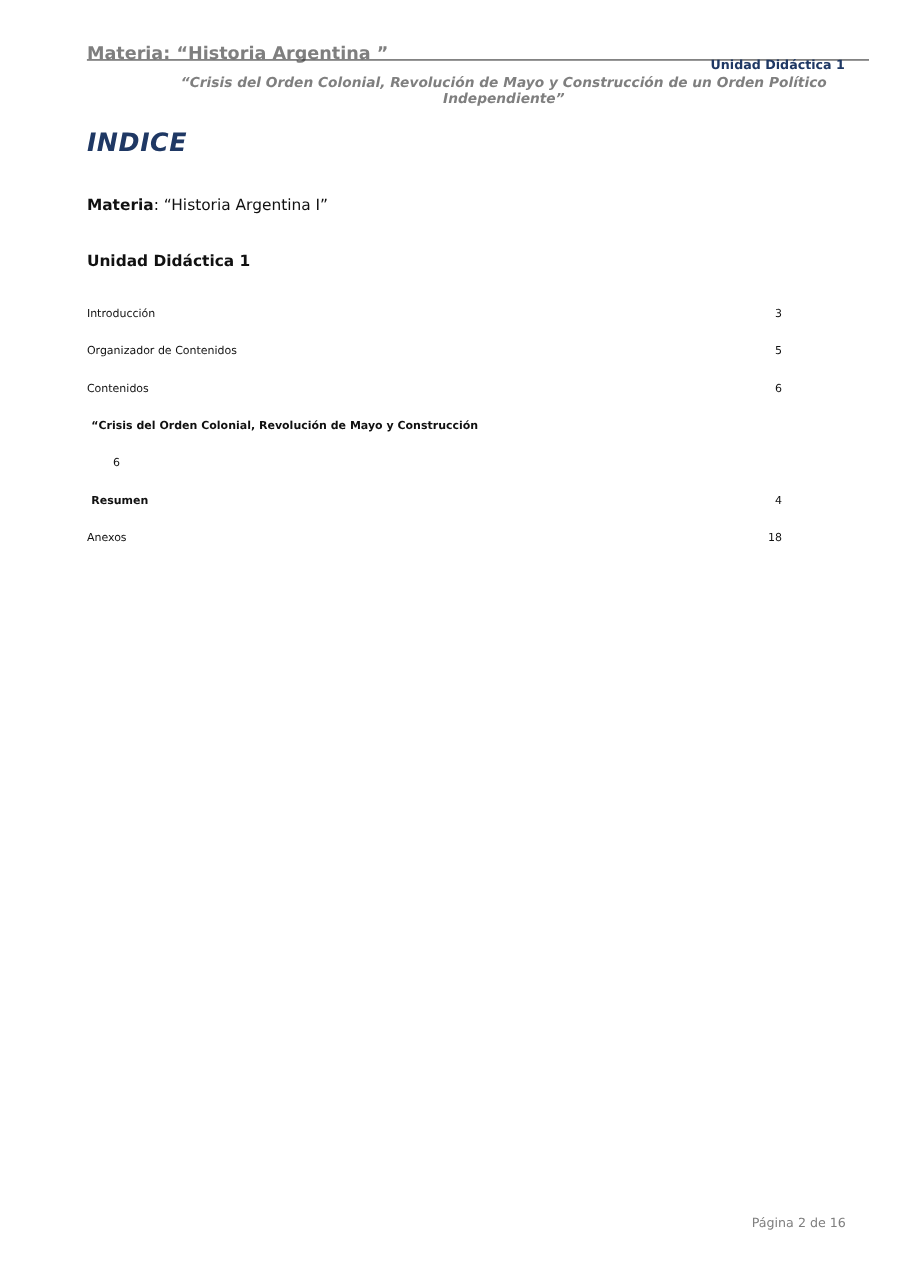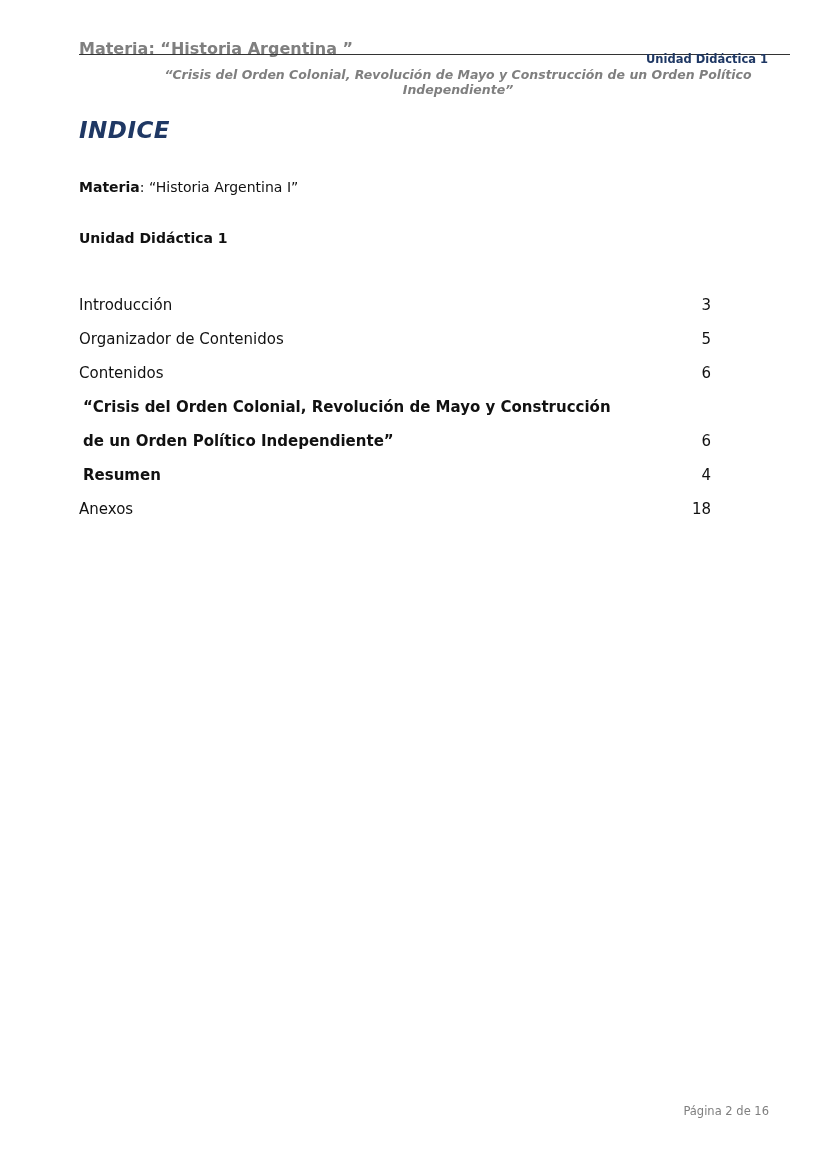--- a/index.html
+++ b/index.html
@@ -33,22 +33,22 @@
   }
   .materia {
     position: absolute; left: 79px; top: 179px; font-size: 14px;
   }
   .materia b { font-weight: bold; }
   .unidad {
     position: absolute; left: 79px; top: 230px; font-size: 14px; font-weight: bold;
   }
   .toc { position: absolute; left: 79px; top: 280px; width: 632px; }
   .toc-row {
-    height: 34px; display: flex; justify-content: space-between; align-items: flex-end;
-    font-size: 15px;
+    height: 34px; display: flex; justify-content: space-between; align-items: flex-start;
+    font-size: 10px;
   }
   .toc-row .lbl { white-space: nowrap; }
   .toc-row .pg { text-align: right; min-width: 30px; }
   .toc-row.indent .lbl { padding-left: 4px; font-weight: bold; }
   .footer {
     position: absolute; right: 59px; top: 1104px;
     font-size: 11.5px; color: #7f7f7f;
   }
 </style>
 </head>
@@ -81,21 +81,20 @@
   </div>
   <div class="toc-row">
     <span class="lbl">Contenidos</span>
     <span class="pg">6</span>
   </div>
   <div class="toc-row indent">
     <span class="lbl">“Crisis del Orden Colonial, Revolución de Mayo y Construcción</span>
     <span class="pg"></span>
   </div>
   <div class="toc-row indent">
-    <span class="lbl">de un Orden Político Independiente”</span>
     <span class="pg">6</span>
   </div>
   <div class="toc-row indent">
     <span class="lbl">Resumen</span>
     <span class="pg">4</span>
   </div>
   <div class="toc-row">
     <span class="lbl">Anexos</span>
     <span class="pg">18</span>
   </div>

